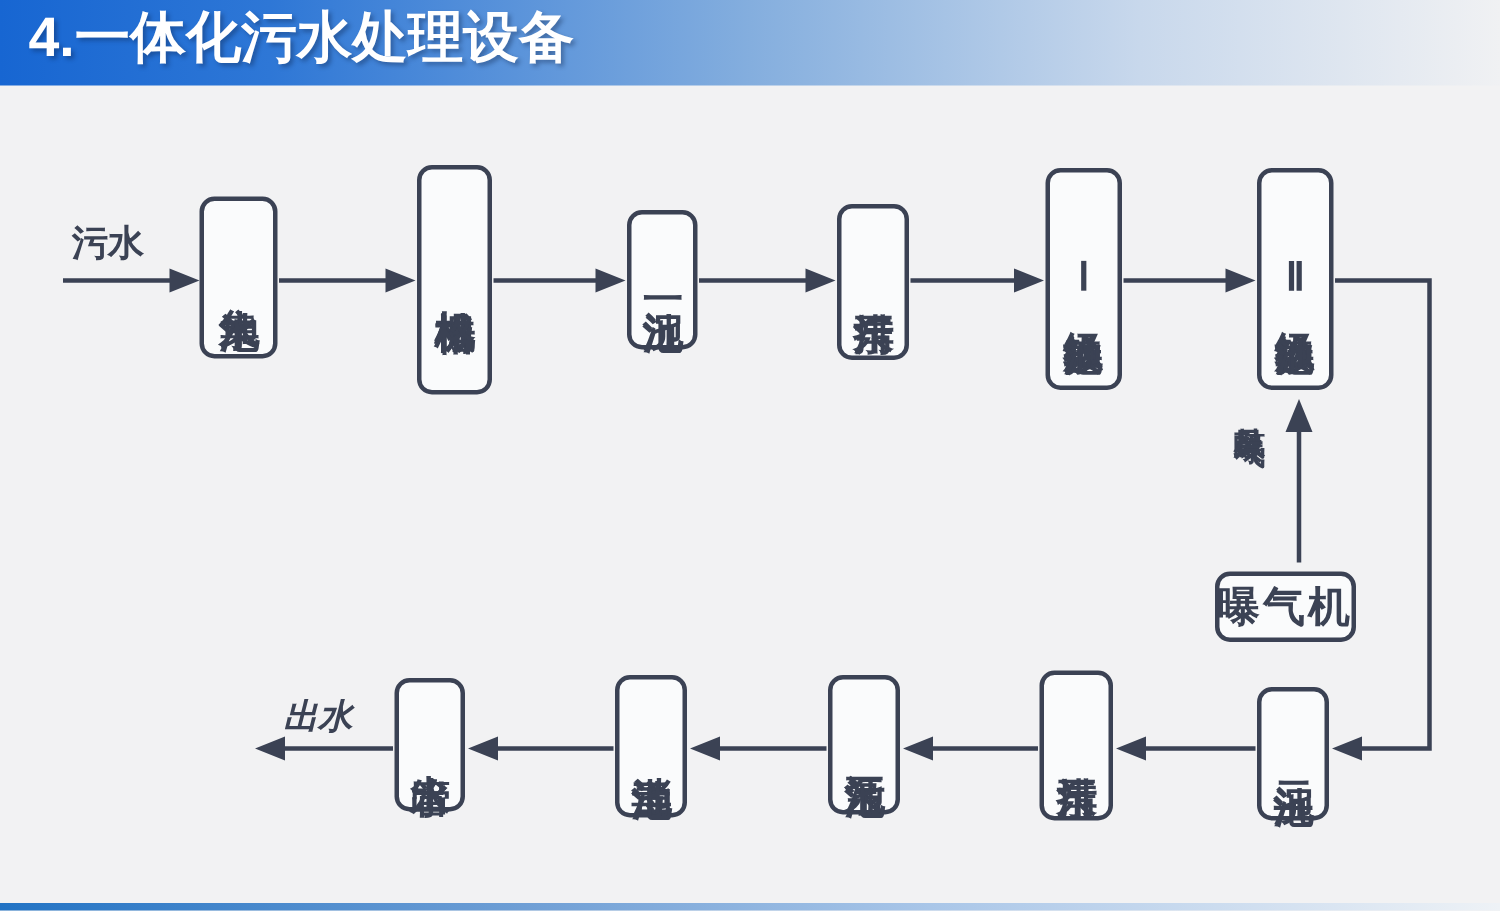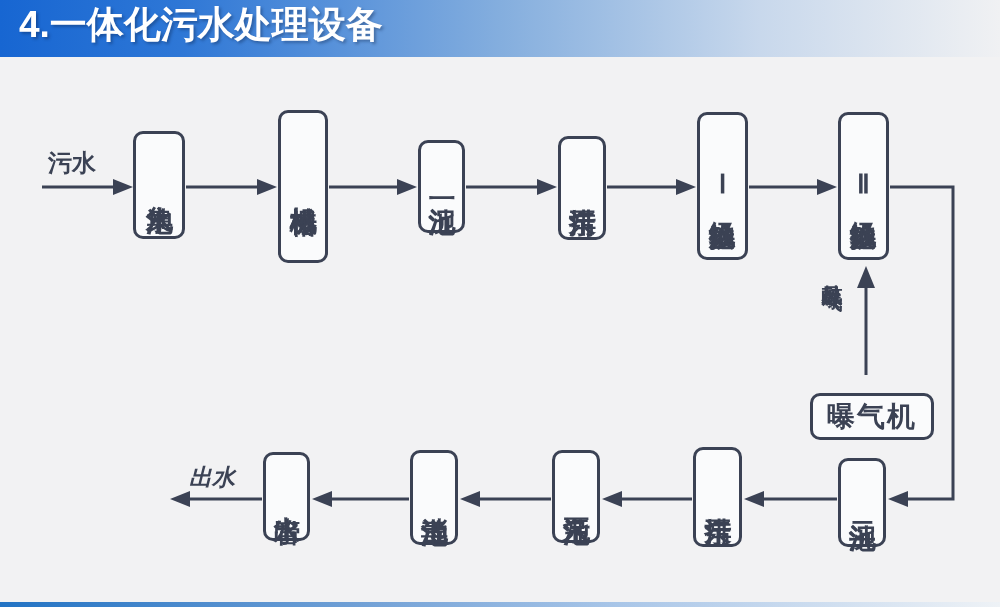--- a/index.html
+++ b/index.html
@@ -47,21 +47,21 @@
   .node.v { writing-mode: vertical-rl; text-orientation: upright; letter-spacing: 1px; }
   .node.h { letter-spacing: 2px; font-size: 28px; }
 
   
   .n-collect   { left: 133px; top:  74px; width: 52px;  height: 108px; }
   .n-screen    { left: 278px; top:  53px; width: 50px;  height: 153px; }
   .n-primary   { left: 418px; top:  83px; width: 47px;  height:  93px; }
   .n-pump1     { left: 558px; top:  79px; width: 48px;  height: 104px; }
   .n-contact1  { left: 697px; top:  55px; width: 51px;  height: 148px; font-size: 26px; }
   .n-contact2  { left: 838px; top:  55px; width: 51px;  height: 148px; font-size: 26px; }
-  .n-aerator   { left: 810px; top: 336px; width: 124px; height:  47px; }
+  .n-aerator   { left: 810px; top: 324px; width: 94px; height:  47px; }
   .n-secondary { left: 838px; top: 401px; width: 48px;  height:  89px; }
   .n-pump2     { left: 693px; top: 390px; width: 49px;  height: 100px; }
   .n-sludge    { left: 552px; top: 393px; width: 48px;  height:  93px; }
   .n-disinfect { left: 410px; top: 393px; width: 48px;  height:  95px; }
   .n-outpipe   { left: 263px; top: 395px; width: 47px;  height:  89px; }
 
   .lbl {
     position: absolute; color: #3b4254; font-weight: 600;
     white-space: nowrap; line-height: 1;
   }

